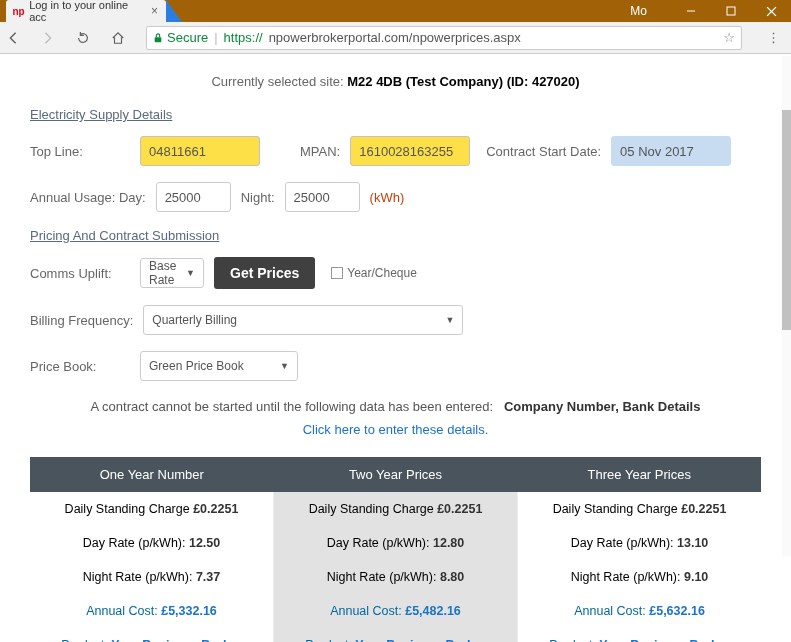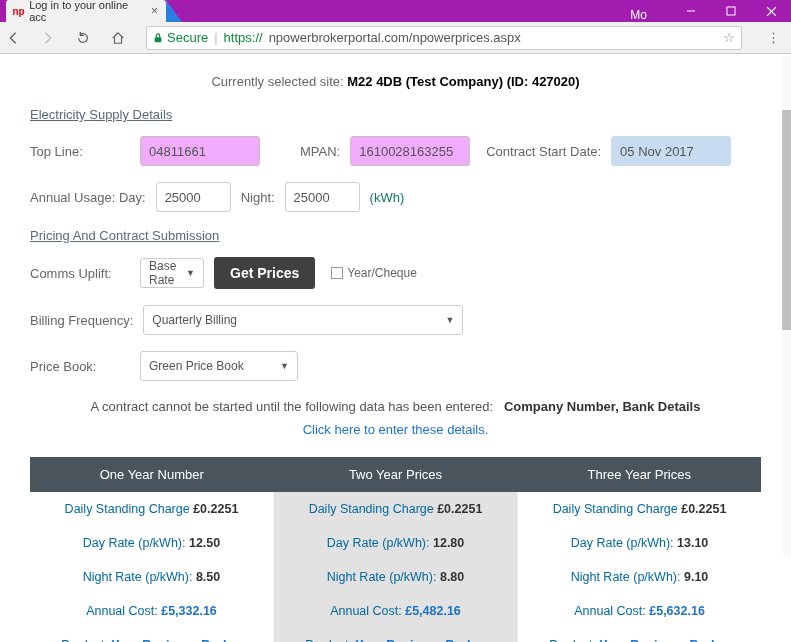--- a/index.html
+++ b/index.html
@@ -1,19 +1,19 @@
 <!DOCTYPE html>
 <html><head>
 <meta charset="utf-8">
 <style>
   * { box-sizing: border-box; margin: 0; padding: 0; }
   body { font-family: Arial, Helvetica, sans-serif; font-size: 13px; color: #555; background: #fff; }
   
   
-  .title-bar { height: 22px; background: #a21caf; display: flex; align-items: flex-end; }
+  .title-bar { height: 22px; background: #a16207; display: flex; align-items: center; }
   .tab { background: #f1f1f1; height: 22px; margin-left: 6px; display: flex; align-items: center; padding: 0 8px 0 6px; border-top-left-radius: 3px; border-top-right-radius: 3px; font-size: 11px; color: #333; position: relative; gap: 4px; max-width: 160px; }
   .tab .favicon { width: 14px; height: 14px; display:flex; align-items:center; justify-content:center; font-weight:bold; font-size:10px; color:#e30613; }
   .tab .close { margin-left: 6px; color: #666; font-size: 12px; }
   .tab-slope { width: 0; height: 0; border-bottom: 22px solid #2a7de1; border-right: 16px solid transparent;}
   .title-bar .spacer { flex: 1; }
   .win-user { color: #fff; font-size: 12px; margin-right: 24px; }
   .win-btn { width: 40px; height: 22px; color: #fff; display: flex; align-items: center; justify-content: center; font-size: 13px; }
   
   .toolbar { height: 32px; background: #f1f1f1; border-bottom: 1px solid #ccc; display: flex; align-items: center; padding: 0 6px; gap: 19px; }
   .nav-icon { color: #606060; width: 16px; text-align:center; }
@@ -29,45 +29,45 @@
   
   .page-wrap { padding: 12px 30px 20px 30px; max-width: 800px; margin: 0 auto; }
   .selected-site { text-align: center; color: #666; margin: 8px 0 18px; font-size: 13px; }
   .selected-site strong { color: #000000; }
   .sect-head { color: #5a6a7a; text-decoration: underline; margin: 8px 0 14px 0; display:block; font-size: 13px; }
   
   .form-row { display: flex; align-items: center; gap: 10px; margin-bottom: 16px; flex-wrap: wrap; }
   .lbl { color: #666; min-width: 100px; }
   .lbl.narrow { min-width: auto; }
   .text-input { height: 30px; border: 1px solid #ccc; border-radius: 3px; padding: 0 8px; font-size: 13px; color: #555; }
-  .grey-input { background: #f0abfc; border-color: #c9c2bc; width: 120px; }
+  .grey-input { background: #fde047; border-color: #c9c2bc; width: 120px; }
   .date-input { background: #c8dcf1; border-color: #c8dcf1; width: 120px; }
   .w80 { width: 75px; }
-  .kwh { color: #0f766e; }
+  .kwh { color: #c2410c; }
   
   .select { height: 30px; border: 1px solid #ccc; border-radius: 3px; padding: 3px 22px 3px 8px; font-size: 12px; color: #555; background: #fff; position: relative; display:inline-flex; align-items:center; }
   .select .caret { position: absolute; right: 8px; font-size: 9px; color: #555;}
   .select.w300 { width: 320px; }
   .select.w150 { width: 158px; }
   
   .btn-primary { background: #404040; color: #fff; border: none; border-radius: 3px; height: 32px; padding: 0 16px; font-size: 14px; font-weight: bold; }
   .chk { width:12px; height:12px; border:1px solid #999; display:inline-block; margin-right:4px;}
   
   .notice { text-align: center; margin: 18px 0 8px; color: #555; }
   .notice .strong { color: #333; font-weight: bold; }
   .link-center { text-align: center; margin-bottom: 20px; }
   .link-center a { color: #1a73c9; text-decoration: none; }
   
   
   .price-tbl { width: 100%; border-collapse: collapse; }
   .price-tbl thead th { background: #4a545c; color: #fff; font-weight: normal; padding: 10px 6px; font-size: 13px; }
   .price-tbl tbody td { text-align: center; padding: 10px 6px; font-size: 12.5px; color: #555; border-right: 1px solid #eee;}
   .price-tbl tbody td:last-child { border-right:none;}
   .price-tbl .col-shade { background: #e2e2e2; }
-  .price-tbl .muted-lbl { color: #0369a1; }
+  .price-tbl .muted-lbl { color: #000000; }
   .price-tbl .val { color: #333; font-weight: bold; }
   .price-tbl .link-val { color: #1a73c9; font-weight: bold; }
   .price-tbl .link-lbl { color: #0369a1; }
   
   .scroll-hint { position: fixed; right: 0; top: 56px; width: 9px; height: 500px; background: #fafafa;}
   .scroll-thumb { position:absolute; top: 54px; right:0; width:9px; height: 220px; background: #c1c1c1;}
   
   svg { display: block; }
 </style>
 </head>
@@ -218,21 +218,21 @@
           <td><span class="muted-lbl">Daily Standing Charge </span><span class="val">£0.2251</span></td>
           <td class="col-shade"><span class="muted-lbl">Daily Standing Charge </span><span class="val">£0.2251</span></td>
           <td><span class="muted-lbl">Daily Standing Charge </span><span class="val">£0.2251</span></td>
         </tr>
         <tr>
           <td><span class="muted-lbl">Day Rate (p/kWh): </span><span class="val">12.50</span></td>
           <td class="col-shade"><span class="muted-lbl">Day Rate (p/kWh): </span><span class="val">12.80</span></td>
           <td><span class="muted-lbl">Day Rate (p/kWh): </span><span class="val">13.10</span></td>
         </tr>
         <tr>
-          <td><span class="muted-lbl">Night Rate (p/kWh): </span><span class="val">8.50</span></td>
+          <td><span class="muted-lbl">Night Rate (p/kWh): </span><span class="val">7.37</span></td>
           <td class="col-shade"><span class="muted-lbl">Night Rate (p/kWh): </span><span class="val">8.80</span></td>
           <td><span class="muted-lbl">Night Rate (p/kWh): </span><span class="val">9.10</span></td>
         </tr>
         <tr>
           <td><span class="link-lbl">Annual Cost: </span><span class="link-val">£5,332.16</span></td>
           <td class="col-shade"><span class="link-lbl">Annual Cost: </span><span class="link-val">£5,482.16</span></td>
           <td><span class="link-lbl">Annual Cost: </span><span class="link-val">£5,632.16</span></td>
         </tr>
         <tr>
           <td><span class="link-lbl">Product: </span><span class="link-val">Your Business Broker</span></td>

